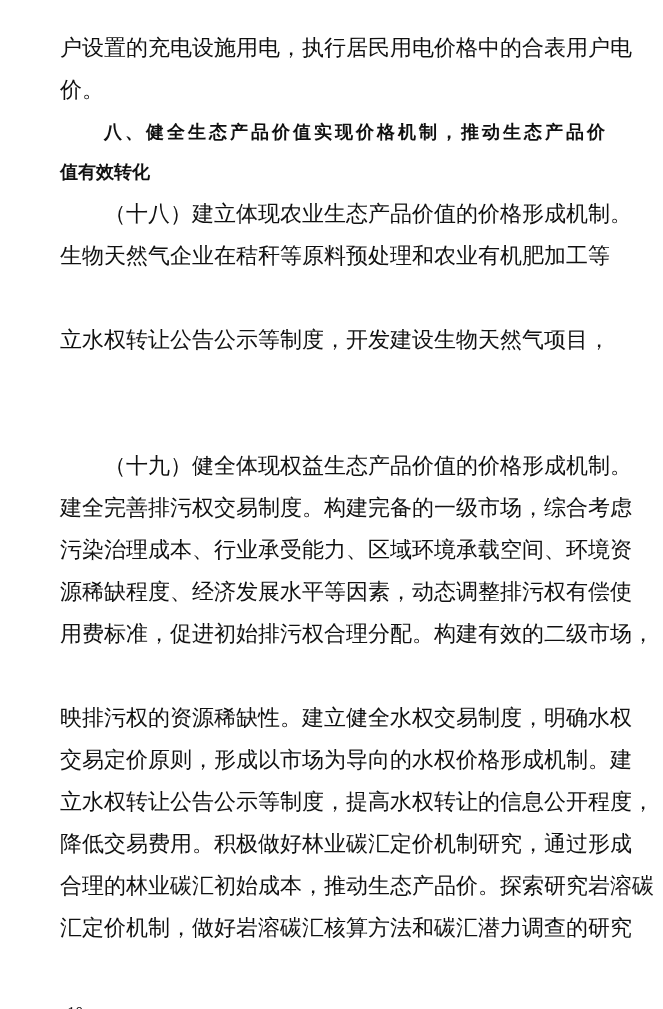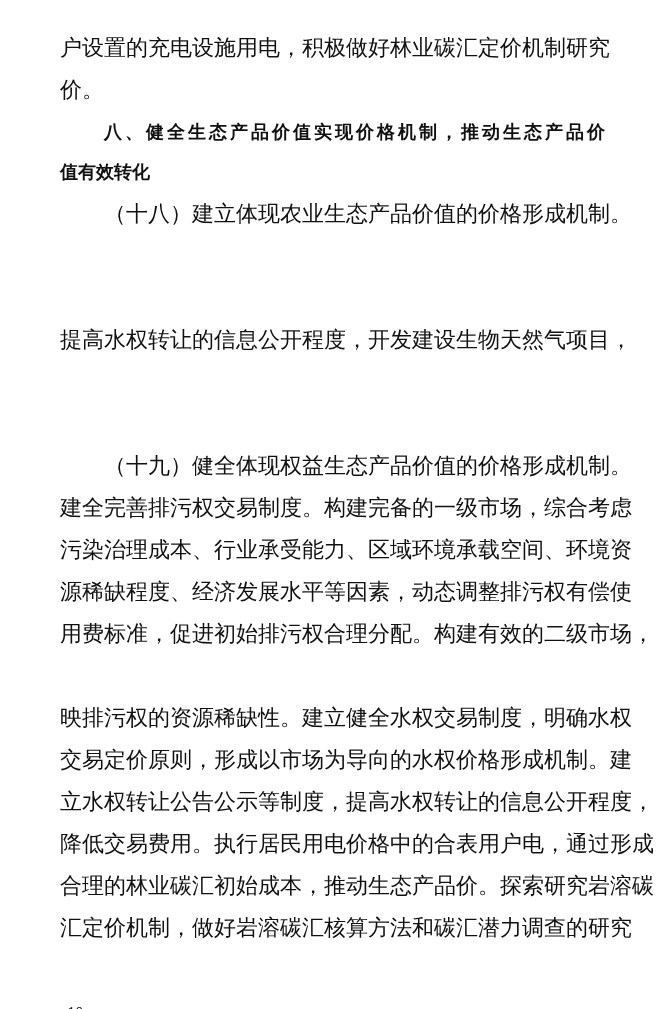--- a/index.html
+++ b/index.html
@@ -12,35 +12,36 @@
   .line.last { text-align-last: left; }
   .line.indent { left: 104px; width: 501px; }
   .bold { font-family: "DejaVu Sans", "Liberation Sans", sans-serif; font-weight: bold; font-size: 18px; }
   .pagenum { position: absolute; left: 58px; top: 976px; font-size: 16px; line-height: 22px;
              font-family: "Liberation Serif", serif; margin-top: 26px; }
 </style>
 </head>
 <body>
 
 <div class="page">
-  <div class="line" style="top:32px">户设置的充电设施用电，积极做好林业碳汇定价机制研究</div>
+  <div class="line" style="top:32px">户设置的充电设施用电，执行居民用电价格中的合表用户电</div>
   <div class="line last" style="top:74px">价。</div>
 
   <div class="line indent bold" style="top:116px">八、健全生态产品价值实现价格机制，推动生态产品价</div>
   <div class="line indent" style="top:198px">（十八）建立体现农业生态产品价值的价格形成机制。</div>
 
   <div class="line last bold" style="top:156px">值有效转化</div>
-  <div class="line" style="top:324px">提高水权转让的信息公开程度，开发建设生物天然气项目，</div>
+  <div class="line" style="top:240px">生物天然气企业在秸秆等原料预处理和农业有机肥加工等</div>
+  <div class="line" style="top:324px">立水权转让公告公示等制度，开发建设生物天然气项目，</div>
 
   <div class="line indent" style="top:450px">（十九）健全体现权益生态产品价值的价格形成机制。</div>
   <div class="line" style="top:492px">建全完善排污权交易制度。构建完备的一级市场，综合考虑</div>
   <div class="line" style="top:576px">源稀缺程度、经济发展水平等因素，动态调整排污权有偿使</div>
   <div class="line" style="top:534px">污染治理成本、行业承受能力、区域环境承载空间、环境资</div>
   <div class="line" style="top:618px">用费标准，促进初始排污权合理分配。构建有效的二级市场，</div>
   <div class="line" style="top:702px">映排污权的资源稀缺性。建立健全水权交易制度，明确水权</div>
   <div class="line" style="top:744px">交易定价原则，形成以市场为导向的水权价格形成机制。建</div>
   <div class="line" style="top:786px;width:555px">立水权转让公告公示等制度，提高水权转让的信息公开程度，</div>
-  <div class="line" style="top:828px">降低交易费用。执行居民用电价格中的合表用户电，通过形成</div>
+  <div class="line" style="top:828px">降低交易费用。积极做好林业碳汇定价机制研究，通过形成</div>
   <div class="line" style="top:870px">合理的林业碳汇初始成本，推动生态产品价。探索研究岩溶碳</div>
   <div class="line" style="top:912px">汇定价机制，做好岩溶碳汇核算方法和碳汇潜力调查的研究</div>
 
   <div class="pagenum">- 10 -</div>
 </div>
 
 </body></html>

